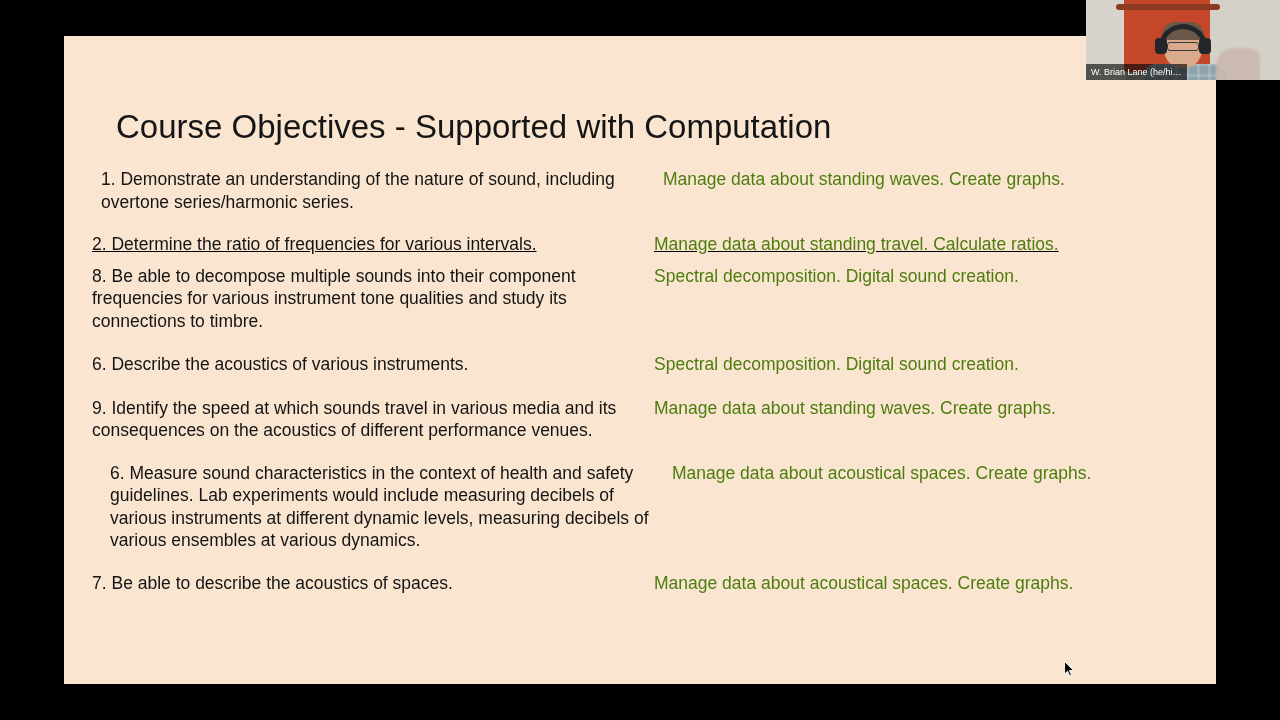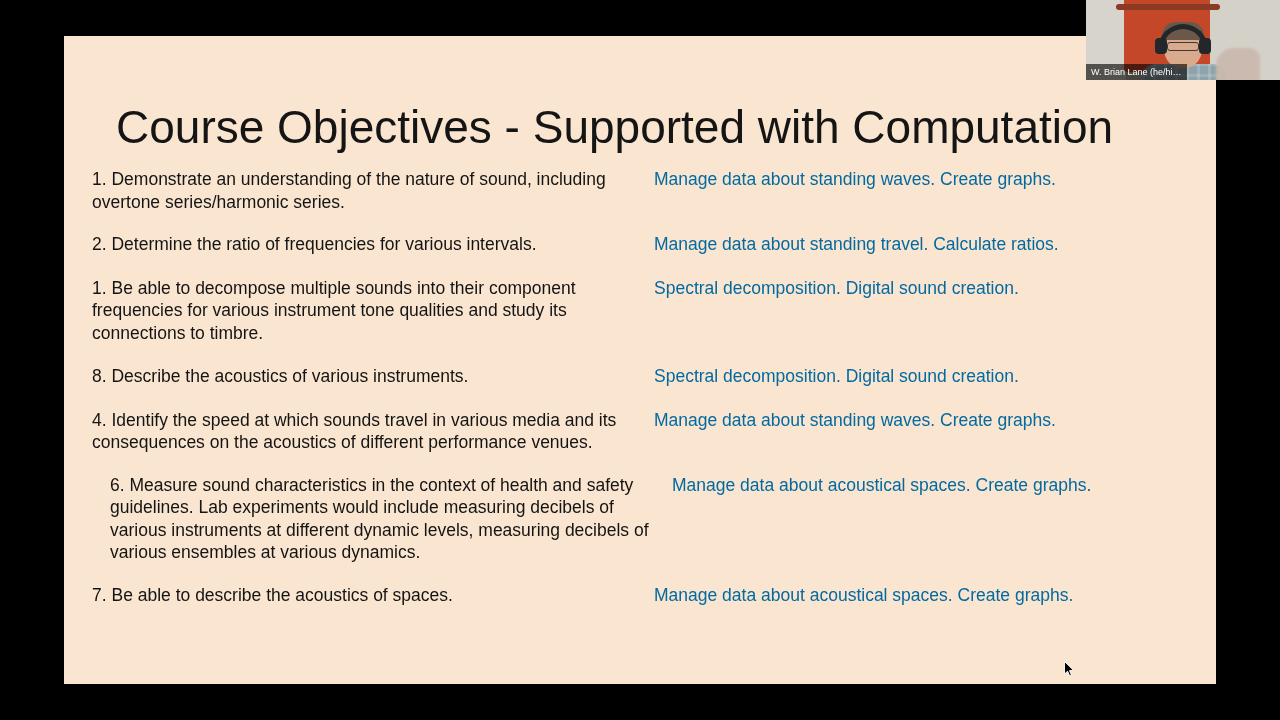--- a/index.html
+++ b/index.html
@@ -20,21 +20,21 @@
     position: absolute;
     left: 64px; top: 36px;
     width: 1152px; height: 648px;
     background: #fae6d0;
     overflow: hidden;
   }
 
   #slide-title {
     position: absolute;
     left: 52px; top: 68px;
-    font-size: 46px;
+    font-size: 33px;
     line-height: 46px;
     color: #151515;
     font-weight: 400;
     white-space: nowrap;
   }
 
   #objectives {
     position: absolute;
     left: 28px;
     top: 132px;
@@ -50,26 +50,26 @@
     width: 562px;
     padding-right: 22px;
     font-size: 17.5px;
     line-height: 22.5px;
     color: #141414;
   }
   .col-right {
     width: 520px;
     font-size: 17.5px;
     line-height: 22.5px;
-    color: #0369a1;
-  }
-
-  
-  .row.r1 { margin-bottom: 20px; }
-  .row.r2 { margin-bottom: 21px; }
+    color: #4d7c0f;
+  }
+
+  
+  .row.r1 { margin-bottom: 20px; justify-content: center; }
+  .row.r2 { margin-bottom: 9px; text-decoration: underline; }
   .row.r3 { margin-bottom: 21px; }
   .row.r4 { margin-bottom: 21px; }
   .row.r5 { margin-bottom: 20px; }
   .row.r6 { margin-bottom: 20px; justify-content: flex-end; }
   .row.r7 { margin-bottom: 0; }
 
   
   #webcam {
     position: absolute;
     right: 0px; top: 0px;
@@ -207,31 +207,31 @@
         <div class="col-left">1. Demonstrate an understanding of the nature of sound, including overtone series/harmonic series.</div>
         <div class="col-right">Manage data about standing waves. Create graphs.</div>
       </div>
 
       <div class="row r2">
         <div class="col-left">2. Determine the ratio of frequencies for various intervals.</div>
         <div class="col-right">Manage data about standing travel. Calculate ratios.</div>
       </div>
 
       <div class="row r3">
-        <div class="col-left">1. Be able to decompose multiple sounds into their component frequencies for various instrument tone qualities and study its connections to timbre.</div>
+        <div class="col-left">8. Be able to decompose multiple sounds into their component frequencies for various instrument tone qualities and study its connections to timbre.</div>
         <div class="col-right">Spectral decomposition. Digital sound creation.</div>
       </div>
 
       <div class="row r4">
-        <div class="col-left">8. Describe the acoustics of various instruments.</div>
+        <div class="col-left">6. Describe the acoustics of various instruments.</div>
         <div class="col-right">Spectral decomposition. Digital sound creation.</div>
       </div>
 
       <div class="row r5">
-        <div class="col-left">4. Identify the speed at which sounds travel in various media and its consequences on the acoustics of different performance venues.</div>
+        <div class="col-left">9. Identify the speed at which sounds travel in various media and its consequences on the acoustics of different performance venues.</div>
         <div class="col-right">Manage data about standing waves. Create graphs.</div>
       </div>
 
       <div class="row r6">
         <div class="col-left">6. Measure sound characteristics in the context of health and safety guidelines. Lab experiments would include measuring decibels of various instruments at different dynamic levels, measuring decibels of various ensembles at various dynamics.</div>
         <div class="col-right">Manage data about acoustical spaces. Create graphs.</div>
       </div>
 
       <div class="row r7">
         <div class="col-left">7. Be able to describe the acoustics of spaces.</div>

